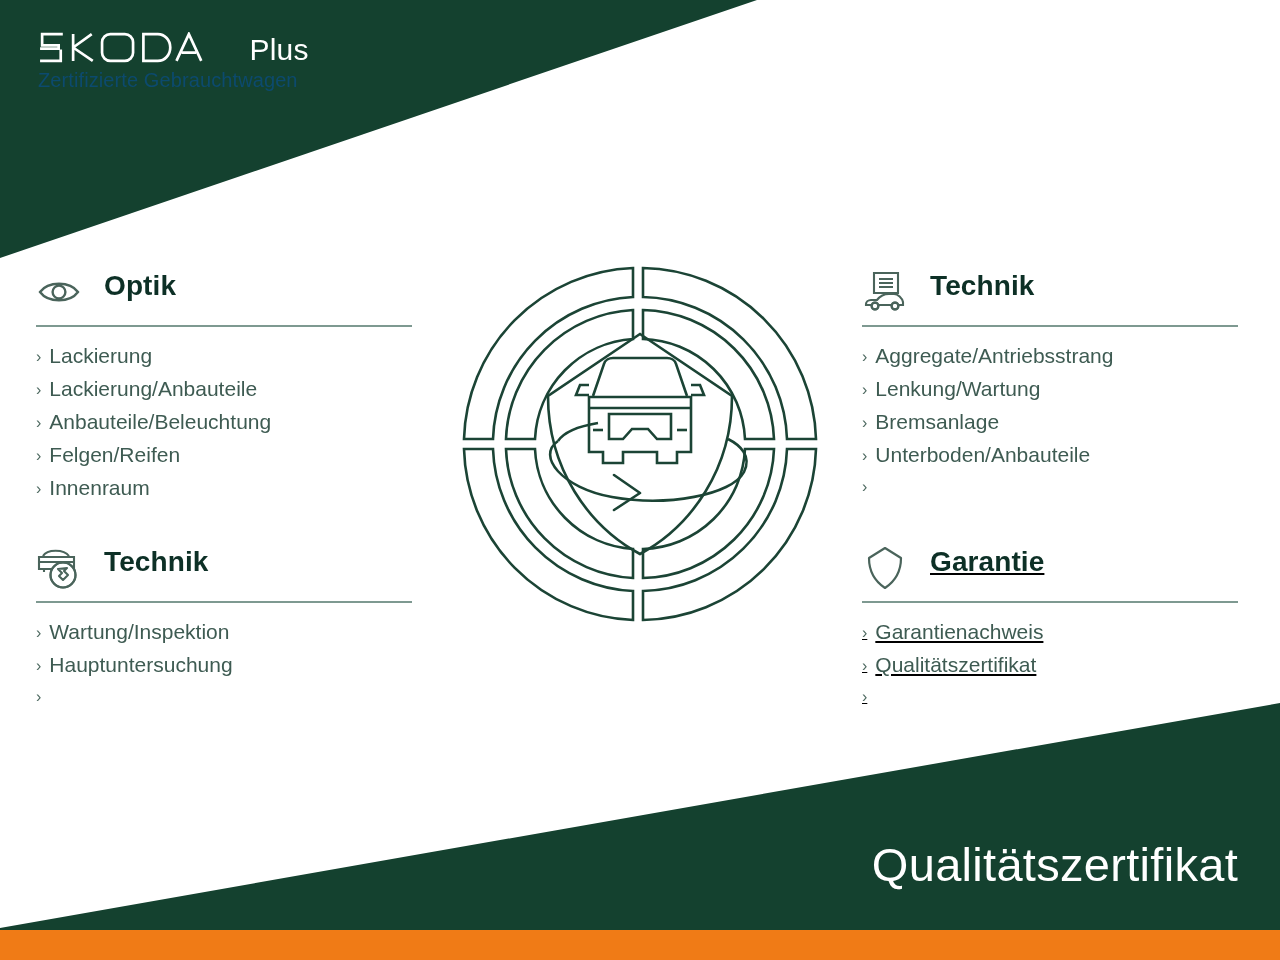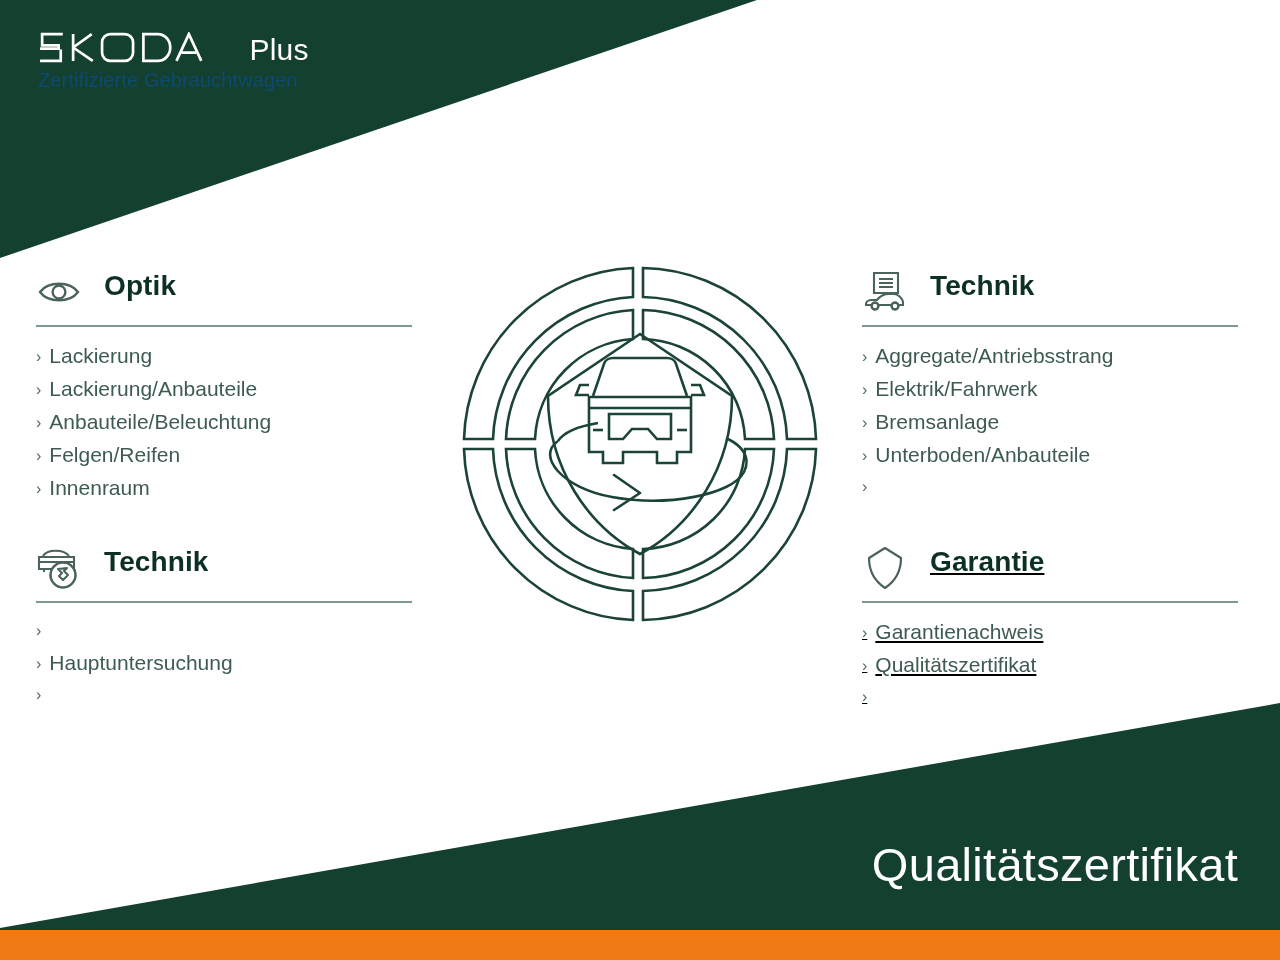--- a/index.html
+++ b/index.html
@@ -264,20 +264,21 @@
             <path d="M22 24 L26 28 L23 31 L27 35 L32 30 L28 26 L31 23 Z" stroke-linejoin="round"></path>
           </g>
         </svg>
       </span>
       <span class="block-title">Technik</span>
     </div>
     <div class="rule"></div>
     <ul class="items">
       <li>
           <span class="chev">›</span>
+          <span>Wartung/Inspektion</span>
         </li>
       <li>
           <span class="chev">›</span>
           <span>Hauptuntersuchung</span>
         </li>
       <li>
           <span class="chev">›</span>
         </li>
     </ul>
   </div>
@@ -302,21 +303,21 @@
       <span class="block-title">Technik</span>
     </div>
     <div class="rule"></div>
     <ul class="items">
       <li>
           <span class="chev">›</span>
           <span>Aggregate/Antriebsstrang</span>
         </li>
       <li>
           <span class="chev">›</span>
-          <span>Elektrik/Fahrwerk</span>
+          <span>Lenkung/Wartung</span>
         </li>
       <li>
           <span class="chev">›</span>
           <span>Bremsanlage</span>
         </li>
       <li>
           <span class="chev">›</span>
           <span>Unterboden/Anbauteile</span>
         </li>
       <li>

